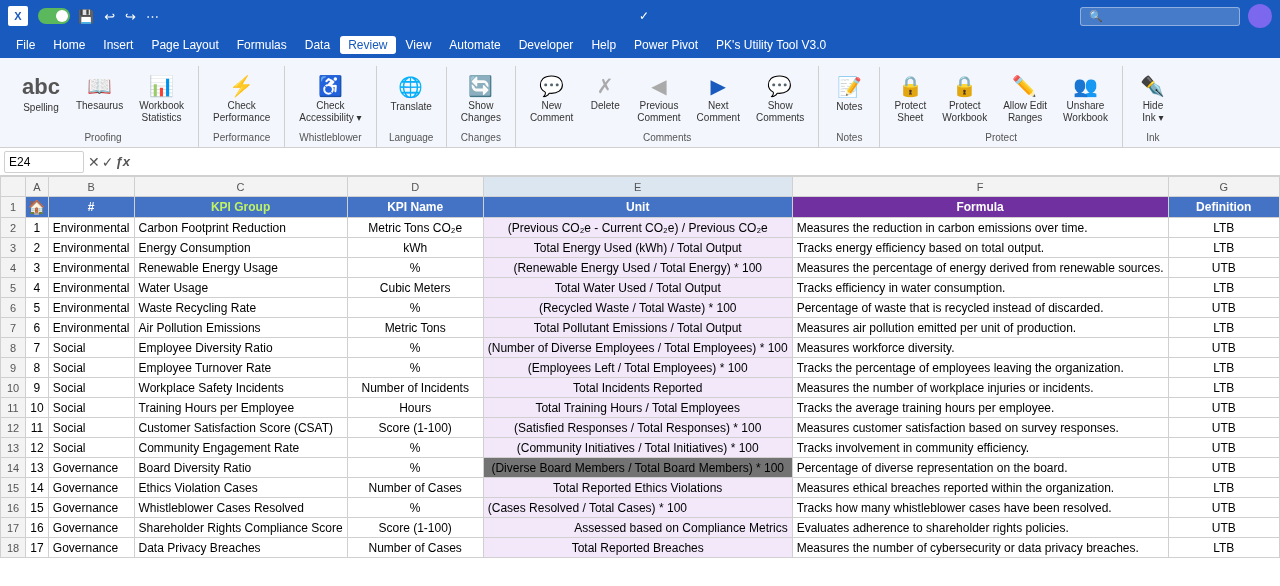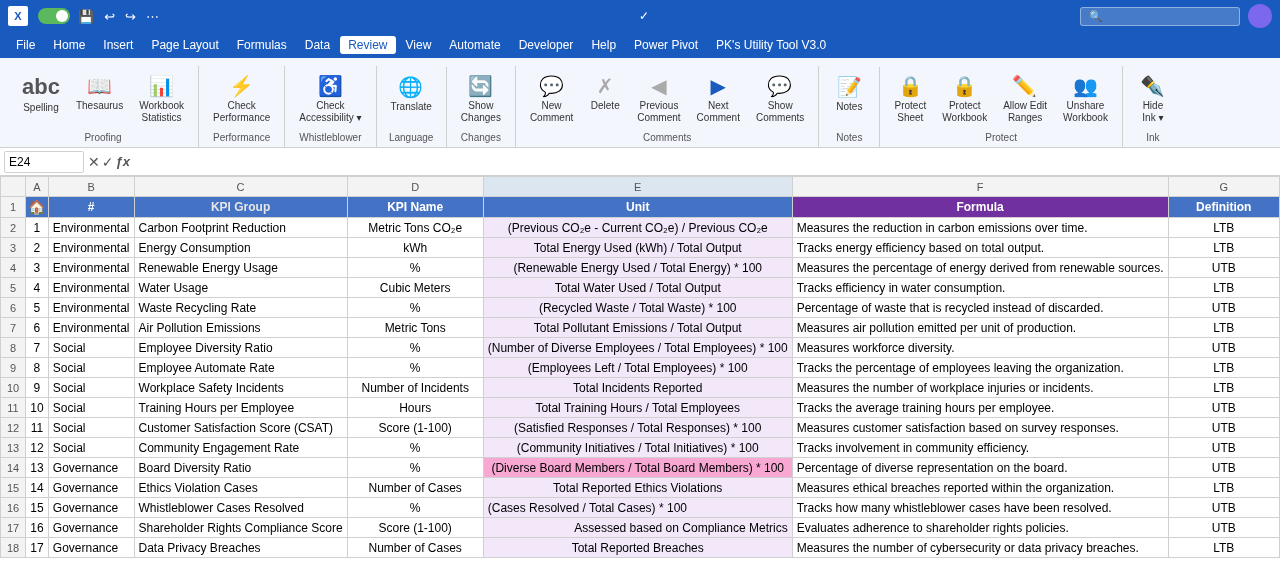--- a/index.html
+++ b/index.html
@@ -360,21 +360,21 @@
       </tr>
     </thead>
     <tbody id="spreadsheet-body">
 
       <tr>
         <td class="row-header">1</td>
         <td style="background:#4472c4; text-align:center; padding:2px;">
           <span style="color:white; font-size:14px;">🏠</span>
         </td>
         <td style="background:#4472c4; color:white; font-weight:bold; text-align:center;">#</td>
-        <td style="background:#4472c4; color:#e5e5e5; font-weight:bold; text-align:center;">KPI Group</td>
+        <td style="background:#4472c4; color:#bef264; font-weight:bold; text-align:center;">KPI Group</td>
         <td style="background:#4472c4; color:white; font-weight:bold; text-align:center;">KPI Name</td>
         <td style="background:#4472c4; color:white; font-weight:bold; text-align:center;">Unit</td>
         <td style="background:#7030a0; color:white; font-weight:bold; text-align:center;">Formula</td>
         <td style="background:#4472c4; color:white; font-weight:bold; text-align:center;">Definition</td>
 
       </tr>
     <tr style="background: rgb(255, 255, 255);">
     <td class="row-header">2</td>
     <td style="text-align:center;">1</td>
     <td>Environmental</td>
@@ -441,21 +441,21 @@
     <td>Employee Diversity Ratio</td>
     <td style="text-align:center;">%</td>
     <td style="text-align:center; background:#f2e8f9;">(Number of Diverse Employees / Total Employees) * 100</td>
     <td>Measures workforce diversity.</td>
     <td style="text-align:center;">UTB</td>
   </tr>
         <tr style="background: rgb(255, 255, 255);">
     <td class="row-header">9</td>
     <td style="text-align:center;">8</td>
     <td>Social</td>
-    <td>Employee Automate Rate</td>
+    <td>Employee Turnover Rate</td>
     <td style="text-align:center;">%</td>
     <td style="text-align:center; background:#f2e8f9;">(Employees Left / Total Employees) * 100</td>
     <td>Tracks the percentage of employees leaving the organization.</td>
     <td style="text-align:center;">LTB</td>
   </tr>
         <tr style="background: rgb(255, 255, 255);">
     <td class="row-header">10</td>
     <td style="text-align:center;">9</td>
     <td>Social</td>
     <td>Workplace Safety Incidents</td>
@@ -493,21 +493,21 @@
     <td style="text-align:center; background:#f2e8f9;">(Community Initiatives / Total Initiatives) * 100</td>
     <td>Tracks involvement in community efficiency.</td>
     <td style="text-align:center;">UTB</td>
   </tr>
         <tr style="background: rgb(255, 255, 255);">
     <td class="row-header">14</td>
     <td style="text-align:center;">13</td>
     <td>Governance</td>
     <td>Board Diversity Ratio</td>
     <td style="text-align:center;">%</td>
-    <td style="text-align:center; background:#f9a8d4;margin-left:44px;">(Diverse Board Members / Total Board Members) * 100</td>
+    <td style="text-align:center; background:#737373;margin-left:44px;">(Diverse Board Members / Total Board Members) * 100</td>
     <td>Percentage of diverse representation on the board.</td>
     <td style="text-align:center;">UTB</td>
   </tr>
         <tr style="background: rgb(255, 255, 255);">
     <td class="row-header">15</td>
     <td style="text-align:center;">14</td>
     <td>Governance</td>
     <td>Ethics Violation Cases</td>
     <td style="text-align:center;">Number of Cases</td>
     <td style="text-align:center; background:#f2e8f9;">Total Reported Ethics Violations</td>

